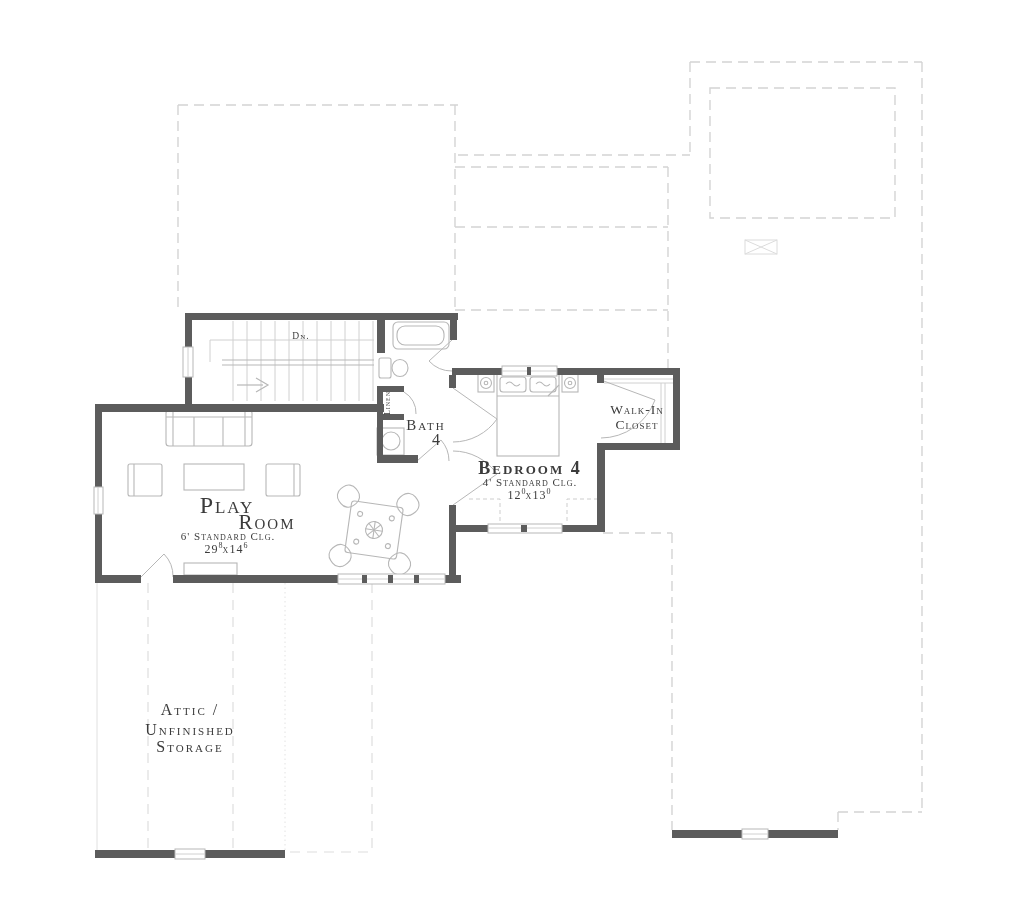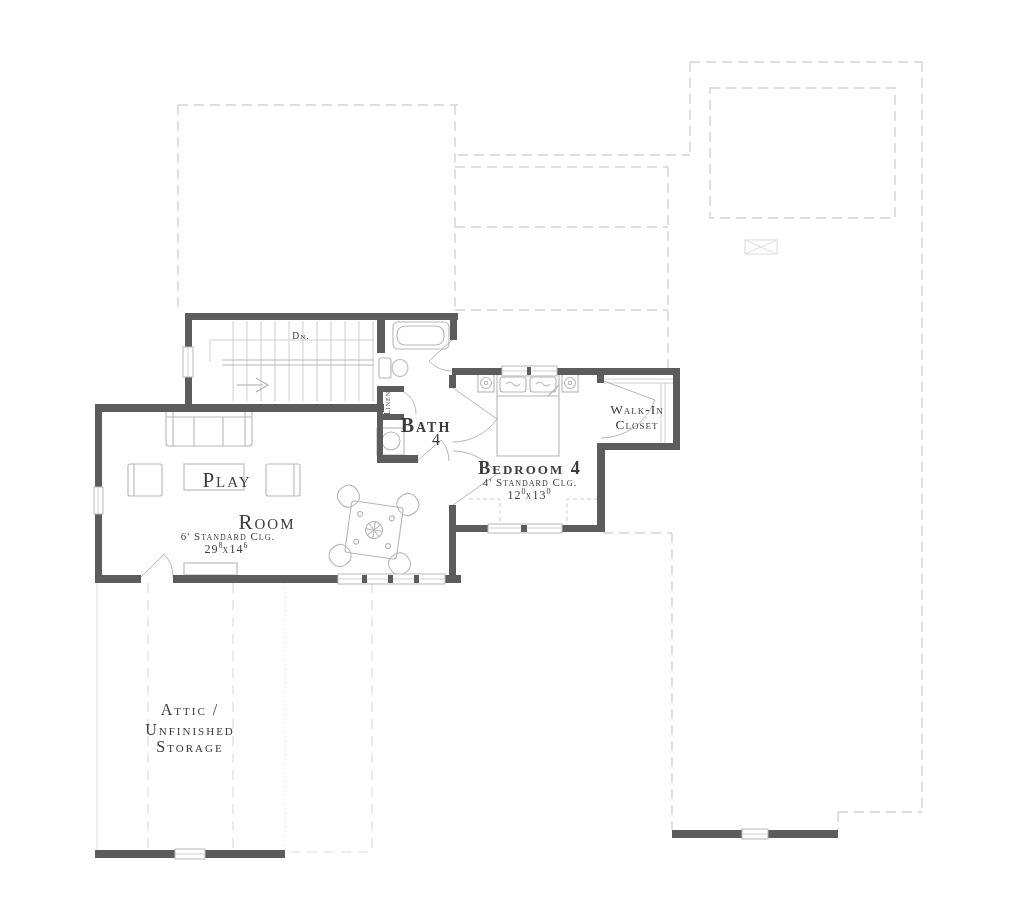--- a/index.html
+++ b/index.html
@@ -271,35 +271,35 @@
       <rect class="win" x="742" y="829" width="26" height="10"></rect>
       <line class="wl" x1="742" y1="834" x2="768" y2="834"></line>
     </g>
   </g>
 </svg>
 
 <div class="lbl sm" style="left:301px;top:336px;font-size:9.5px;">Dn.</div>
 
 <div class="lbl linen-lbl" style="left:388px;top:403px;font-size:8px;">Linen</div>
 
-<div class="lbl" style="left:426px;top:425px;font-size:20px;font-weight:bold;">Bath</div>
+<div class="lbl" style="left:426px;top:425px;font-size:15px;">Bath</div>
 <div class="lbl" style="left:437px;top:440px;font-size:16px;">4</div>
 
 <div class="lbl" style="left:530px;top:468px;font-size:18px;font-weight:bold;">Bedroom 4</div>
 <div class="lbl sm" style="left:530px;top:482px;font-size:11px;">4' Standard Clg.</div>
 <div class="lbl dims" style="left:529px;top:495px;font-size:12px;">
   <span>12</span><span class="sup">0</span><span>x</span><span>13</span><span class="sup">0</span>
 </div>
 
 <div class="lbl sm" style="left:637px;top:417px;font-size:13.5px;">
   <div>Walk-In</div>
   <div>Closet</div>
 </div>
 
-<div class="lbl" style="left:227px;top:481px;font-size:21px;">Play</div>
+<div class="lbl" style="left:227px;top:505px;font-size:24px;">Play</div>
 <div class="lbl" style="left:227px;top:523px;font-size:21px;margin-left:40px;">Room</div>
 <div class="lbl sm" style="left:228px;top:536px;font-size:11px;">6' Standard Clg.</div>
 <div class="lbl dims" style="left:226px;top:549px;font-size:12px;">
   <span>29</span><span class="sup">8</span><span>x</span><span>14</span><span class="sup">6</span>
 </div>
 
 <div class="lbl" style="left:190px;top:710px;font-size:16px;text-align:right;">Attic /</div>
 <div class="lbl" style="left:190px;top:730px;font-size:16px;">Unfinished</div>
 <div class="lbl" style="left:190px;top:747px;font-size:16px;">Storage</div>
 

